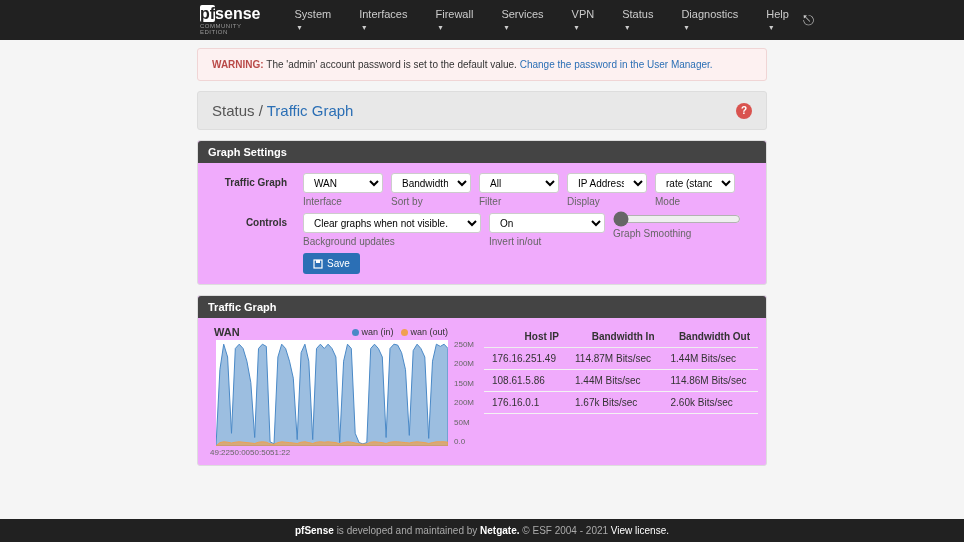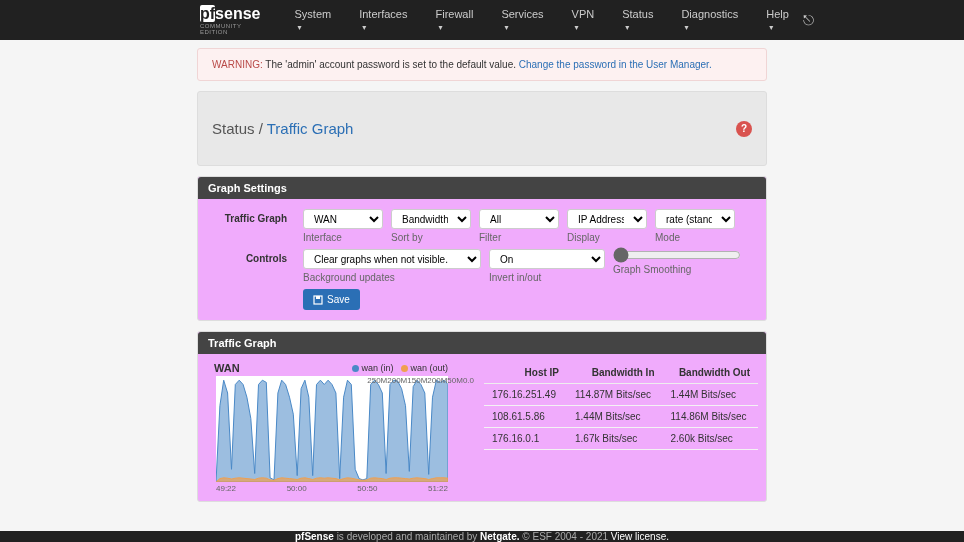--- a/index.html
+++ b/index.html
@@ -8,23 +8,23 @@
 .logo{display:flex;flex-direction:column;align-items:flex-start;margin-right:20px}
 .logo-main{color:#fff;font-size:16px;font-weight:bold}
 .logo-main .pf{background:#fff;color:#212121;padding:0 0;border-radius:2px}
 .logo-sub{color:#999;font-size:6px;letter-spacing:0.5px}
 .nav-items{display:flex;gap:0}
 .nav-item{color:#ccc;padding:12px 14px;cursor:pointer;font-size:11px}
 .caret{font-size:8px;margin-left:3px}
 .logout{margin-left:auto;color:#ccc;cursor:pointer;font-size:14px}
 .container{width:570px;margin:8px auto}
 .alert{background:#fdf1f1;border:1px solid #f0d5d5;border-radius:3px;padding:10px 14px;font-size:10px;margin-bottom:10px}
-.alert .warn{color:#b94a48;font-weight:normal}
+.alert .warn{color:#b94a48;font-weight:bold}
 .alert a{color:#2b6fb5;text-decoration:none}
-.breadcrumb{background:#e8e8e8;border:1px solid #ddd;border-radius:3px;padding:28px 14px;display:flex;align-items:center;justify-content:space-between;margin-bottom:10px}
+.breadcrumb{background:#e8e8e8;border:1px solid #ddd;border-radius:3px;padding:10px 14px;display:flex;align-items:center;justify-content:space-between;margin-bottom:10px}
 .bc-text{font-size:15px;color:#555}
 .bc-text .active{color:#2b6fb5}
 .help-icon{background:#d9534f;color:#fff;border-radius:50%;width:16px;height:16px;display:flex;align-items:center;justify-content:center;font-size:10px;font-weight:bold;cursor:pointer}
 .panel{border:1px solid #ddd;border-radius:3px;margin-bottom:10px;background:#f0abfc}
 .panel-head{background:#444;color:#fff;padding:5px 10px;font-size:11px;font-weight:bold;border-radius:3px 3px 0 0}
 .panel-body{padding:10px}
 .form-row{display:flex;align-items:flex-start;margin-bottom:6px}
 .form-label{width:95px;text-align:right;padding-right:16px;font-size:10px;font-weight:bold;color:#333;padding-top:4px}
 .form-fields{display:flex;gap:8px;flex:1}
 .field-group{display:flex;flex-direction:column;gap:3px}
@@ -36,28 +36,28 @@
 .slider{width:128px;height:12px;accent-color:#666}
 .btn-save{background:#2b6fb5;color:#fff;border:none;border-radius:3px;padding:5px 10px;font-size:10px;cursor:pointer;display:inline-flex;align-items:center;gap:4px;margin-left:95px}
 .graph-body{display:flex;padding:8px}
 .chart-area{width:270px;position:relative}
 .chart-title{font-size:11px;font-weight:bold;margin-bottom:2px;padding-left:8px}
 .legend{text-align:center;font-size:9px;margin-bottom:2px}
 .legend-dot{display:inline-block;width:7px;height:7px;border-radius:50%;vertical-align:middle}
 .dot-in{background:#4a89c7}
 .dot-out{background:#f0a050}
 .chart-box{position:relative;height:106px;margin-left:10px;margin-right:28px}
-.y-labels{position:absolute;right:-26px;top:0;height:100%;display:flex;flex-direction:row;justify-content:space-between;font-size:8px;color:#666;text-align:left}
-.x-labels{display:flex;justify-content:space-between;font-size:8px;color:#666;margin:2px 28px 0 10px}
+.y-labels{position:absolute;right:-26px;top:0;height:100%;display:flex;flex-direction:column;justify-content:space-between;font-size:8px;color:#666;text-align:left}
+.x-labels{display:flex;justify-content:flex-start;font-size:8px;color:#666;margin:2px 28px 0 4px}
 .chart-svg{width:100%;height:100%;background:#fff}
 .table-area{flex:1;margin-left:8px}
 .tbl{width:100%;font-size:10px;border-collapse:collapse}
 .tbl th{text-align:right;padding:5px 8px;font-weight:bold;border-bottom:1px solid #eee}
 .tbl td{padding:5px 8px;border-bottom:1px solid #f3f3f3}
-.footer{position:fixed;bottom:0;left:0;right:0;background:#212121;color:#aaa;text-align:center;font-size:10px}
+.footer{position:fixed;bottom:0;left:0;right:0;background:#212121;color:#aaa;text-align:center;padding:6px;font-size:10px}
 .footer b{color:#fff}
 .footer a{color:#fff;text-decoration:none}
 </style>
 </head>
 <body>
 
 <div class="navbar">
   <div class="logo">
     <span class="logo-main"><span class="pf">pf</span>sense</span>
     <span class="logo-sub">COMMUNITY EDITION</span>

